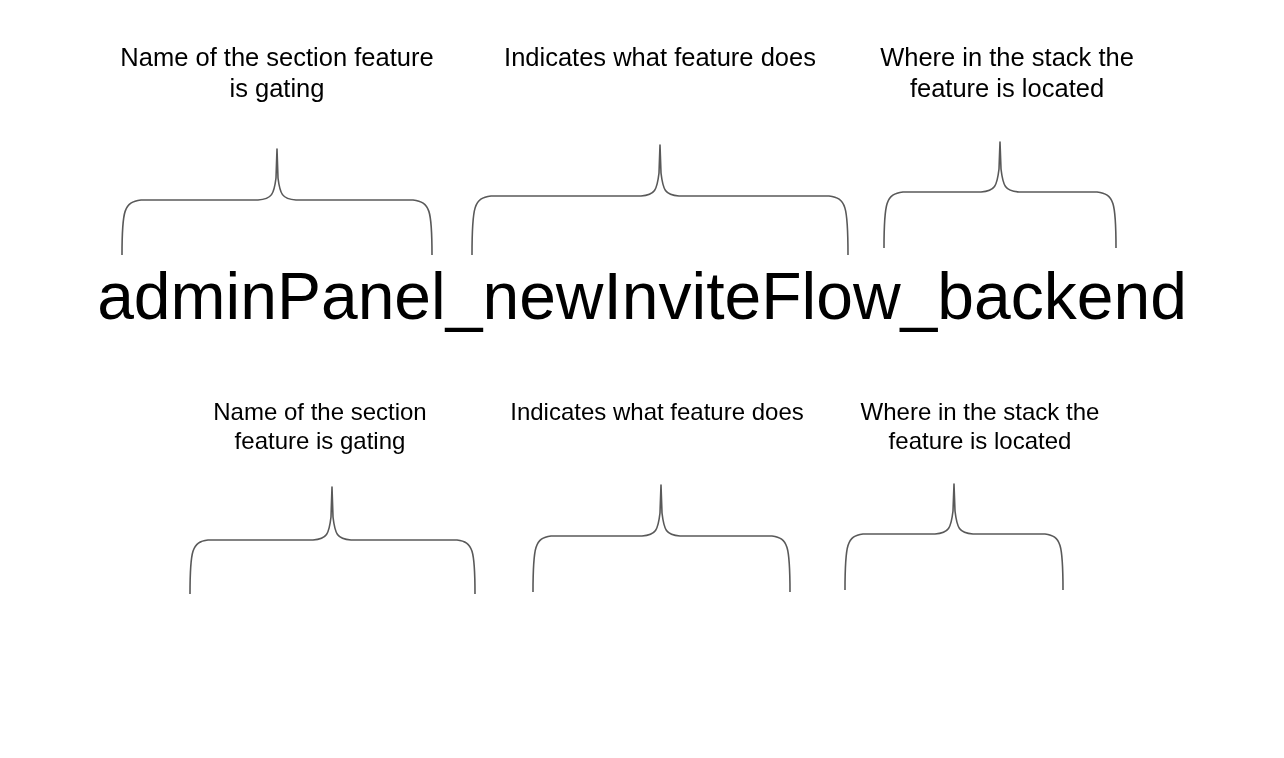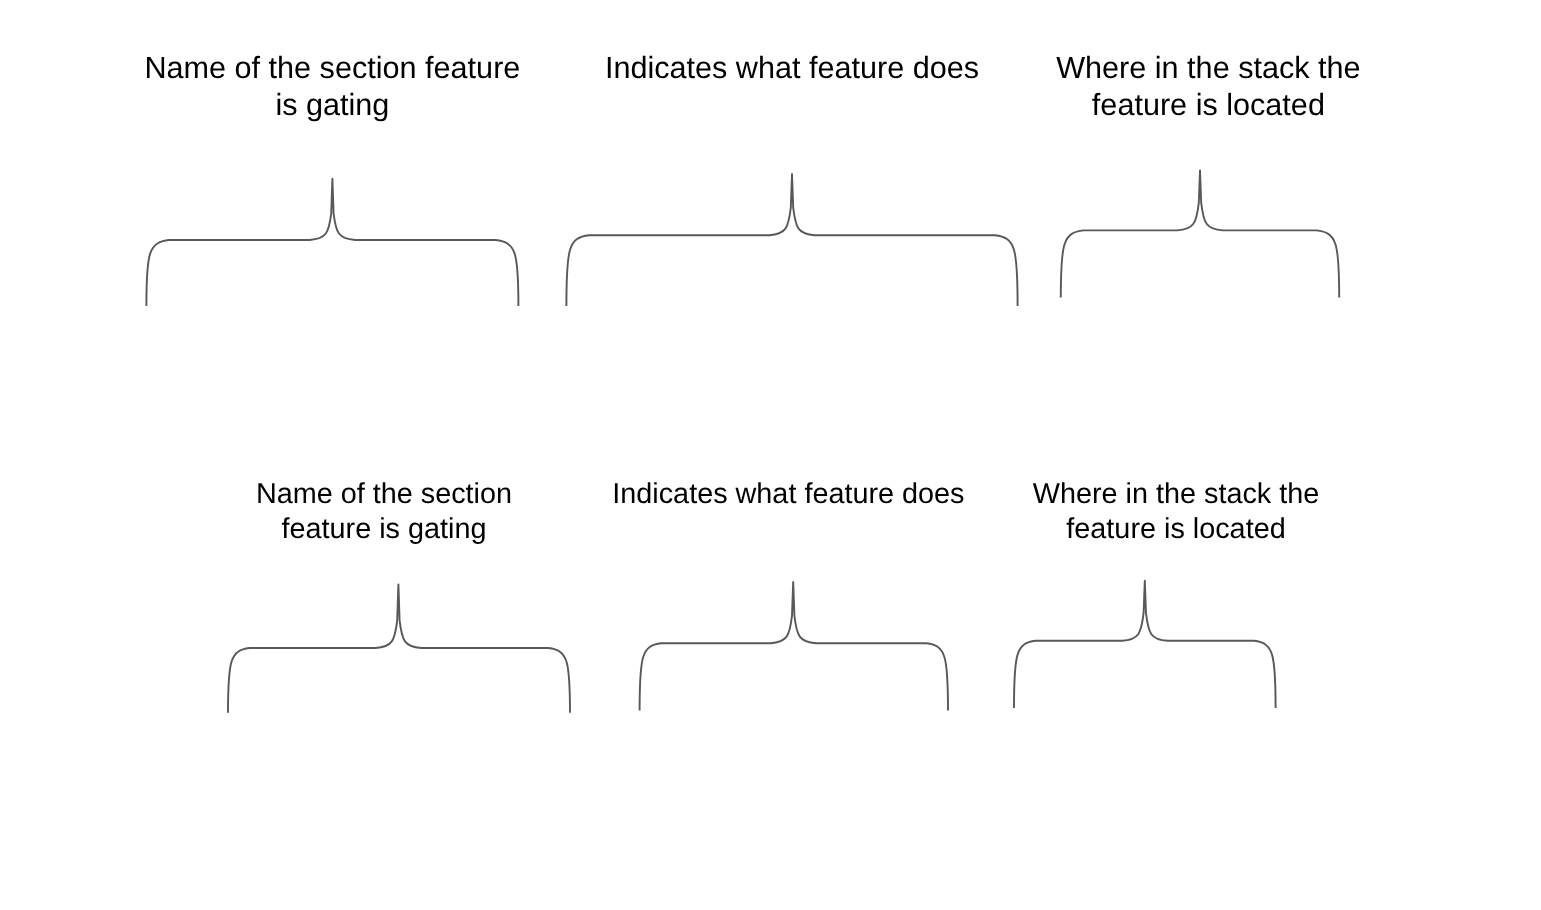--- a/index.html
+++ b/index.html
@@ -126,20 +126,21 @@
                C 884,62 886,54 903,52
                L 981,52
                C 995,51 997,46 999,29
                L 1000,2
                L 1001,29
                C 1003,46 1005,51 1019,52
                L 1097,52
                C 1114,54 1116,62 1116,108"></path>
     </svg>
 
+    <div class="flagname" id="r1-flag">adminPanel_newInviteFlow_backend</div>
   </div>
 
   <div class="row r2" id="row-2">
 
     <div class="caption" id="r2-cap-1">Name of the section feature is gating</div>
     <div class="caption" id="r2-cap-2">Indicates what feature does</div>
     <div class="caption" id="r2-cap-3">Where in the stack the feature is located</div>
 
     <svg class="brace-layer" viewBox="0 0 1284 125" width="1284" height="125" preserveAspectRatio="none">
 

